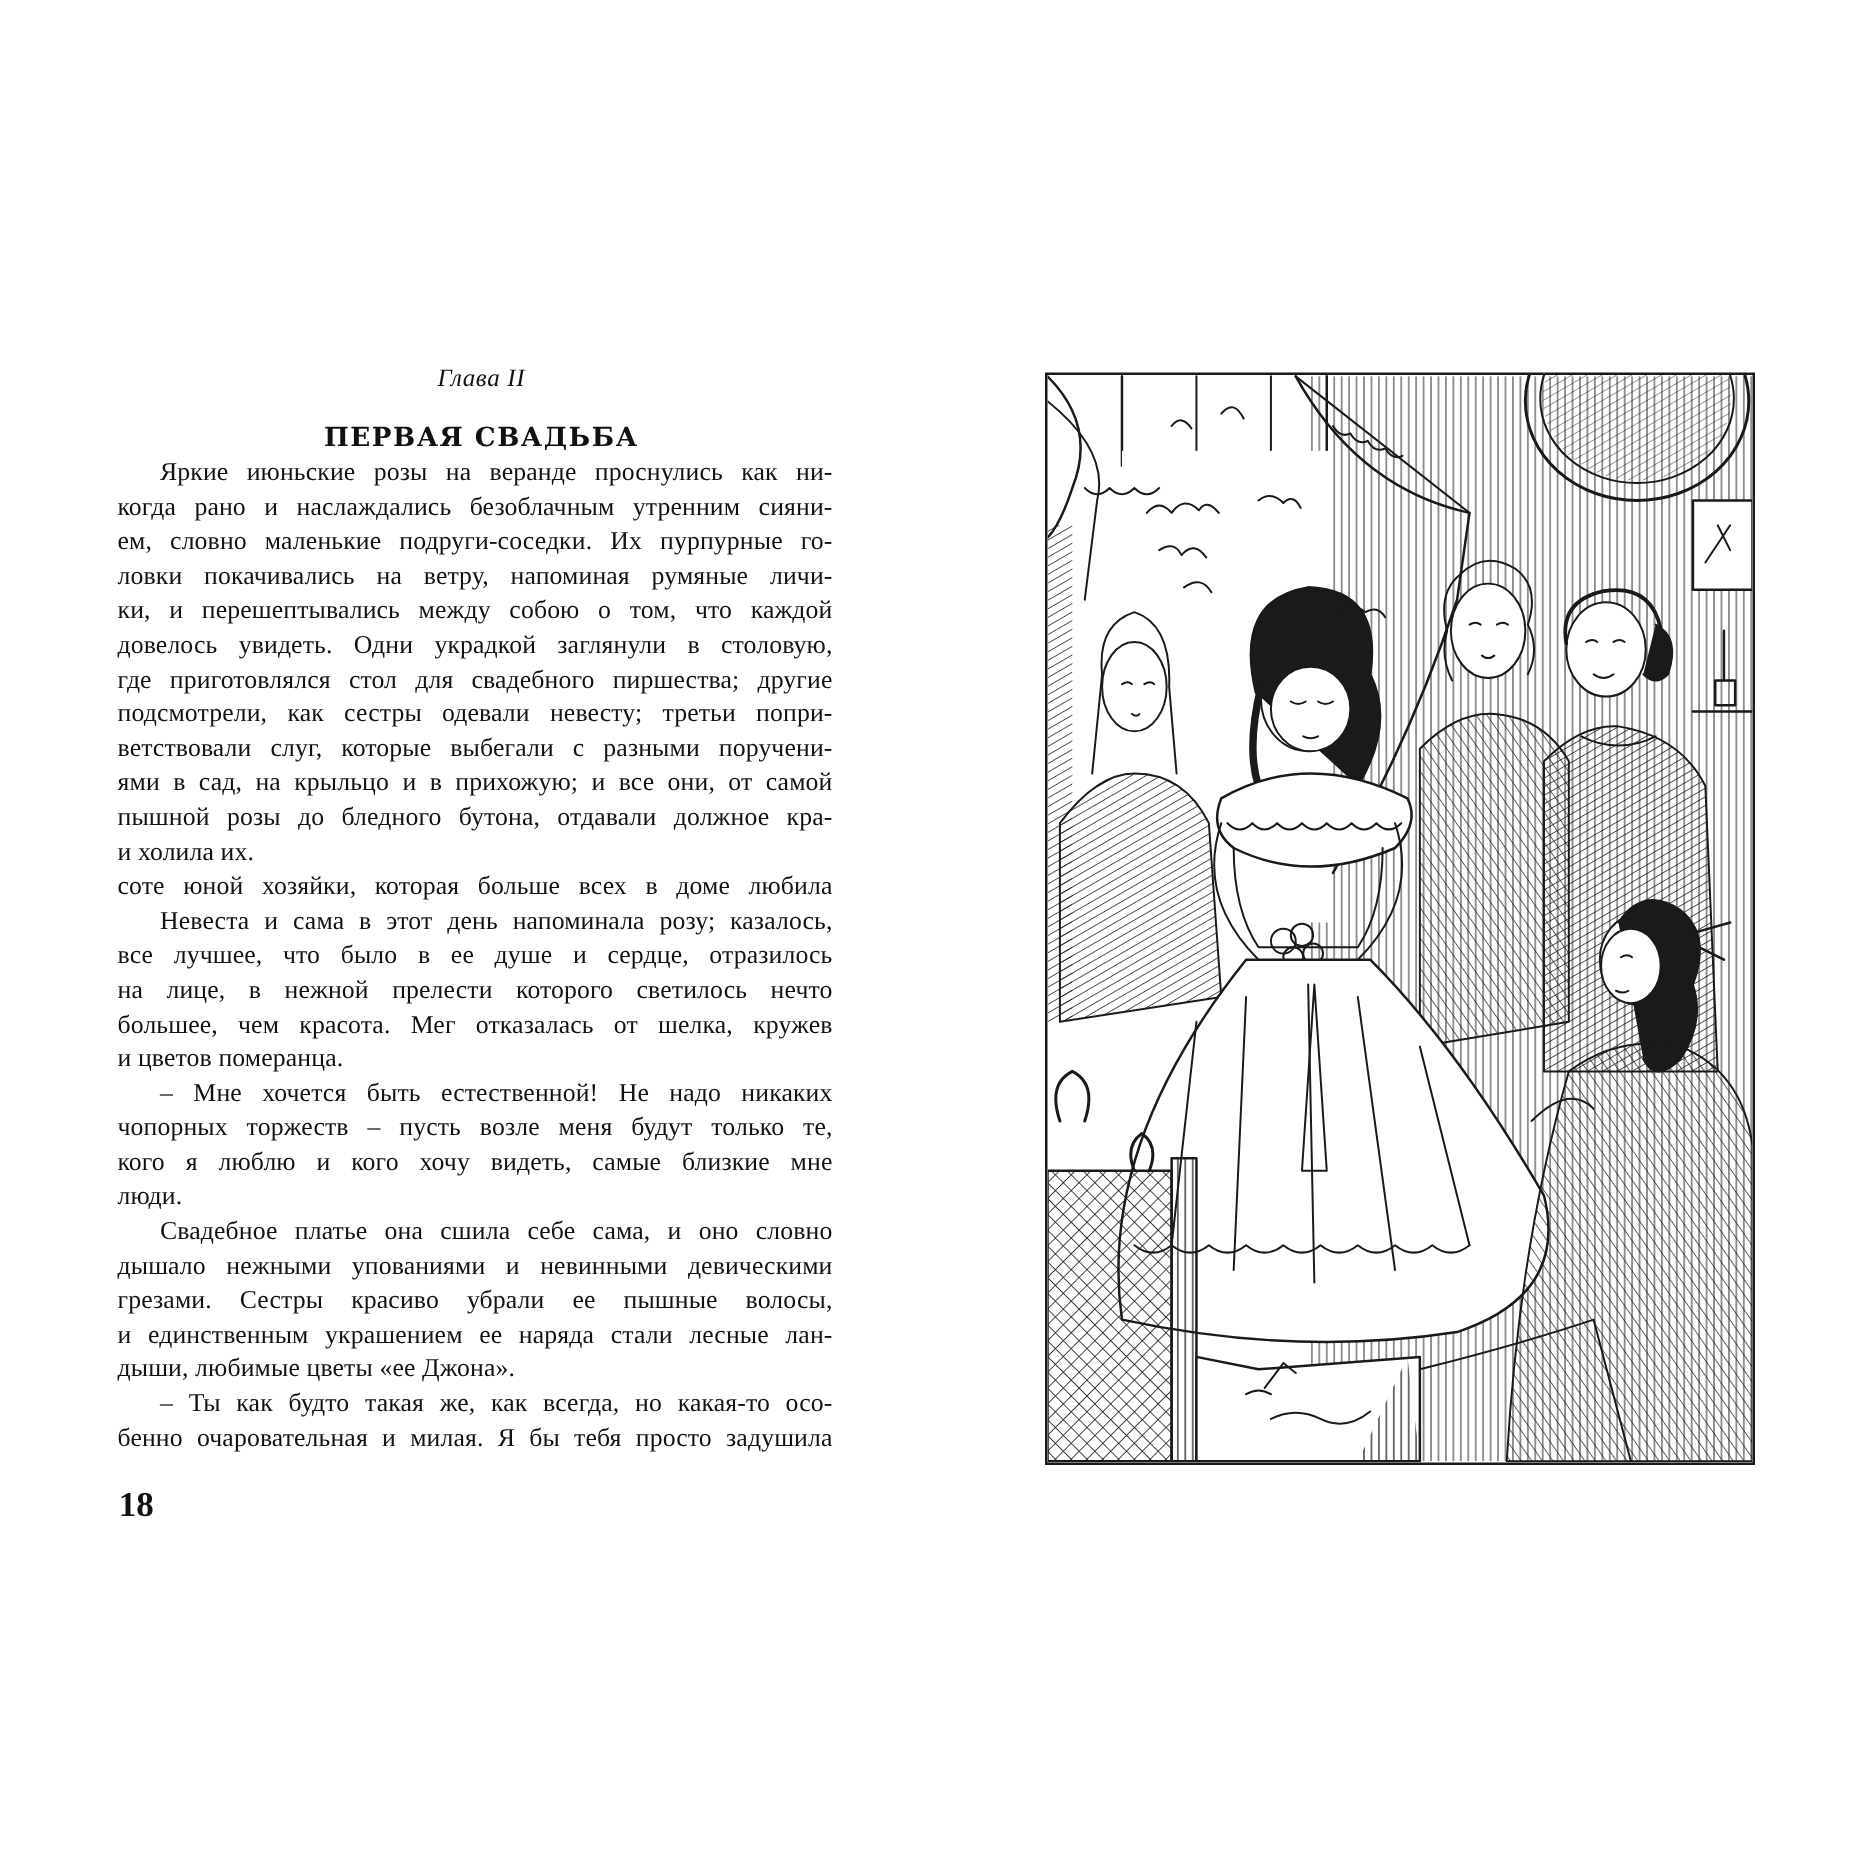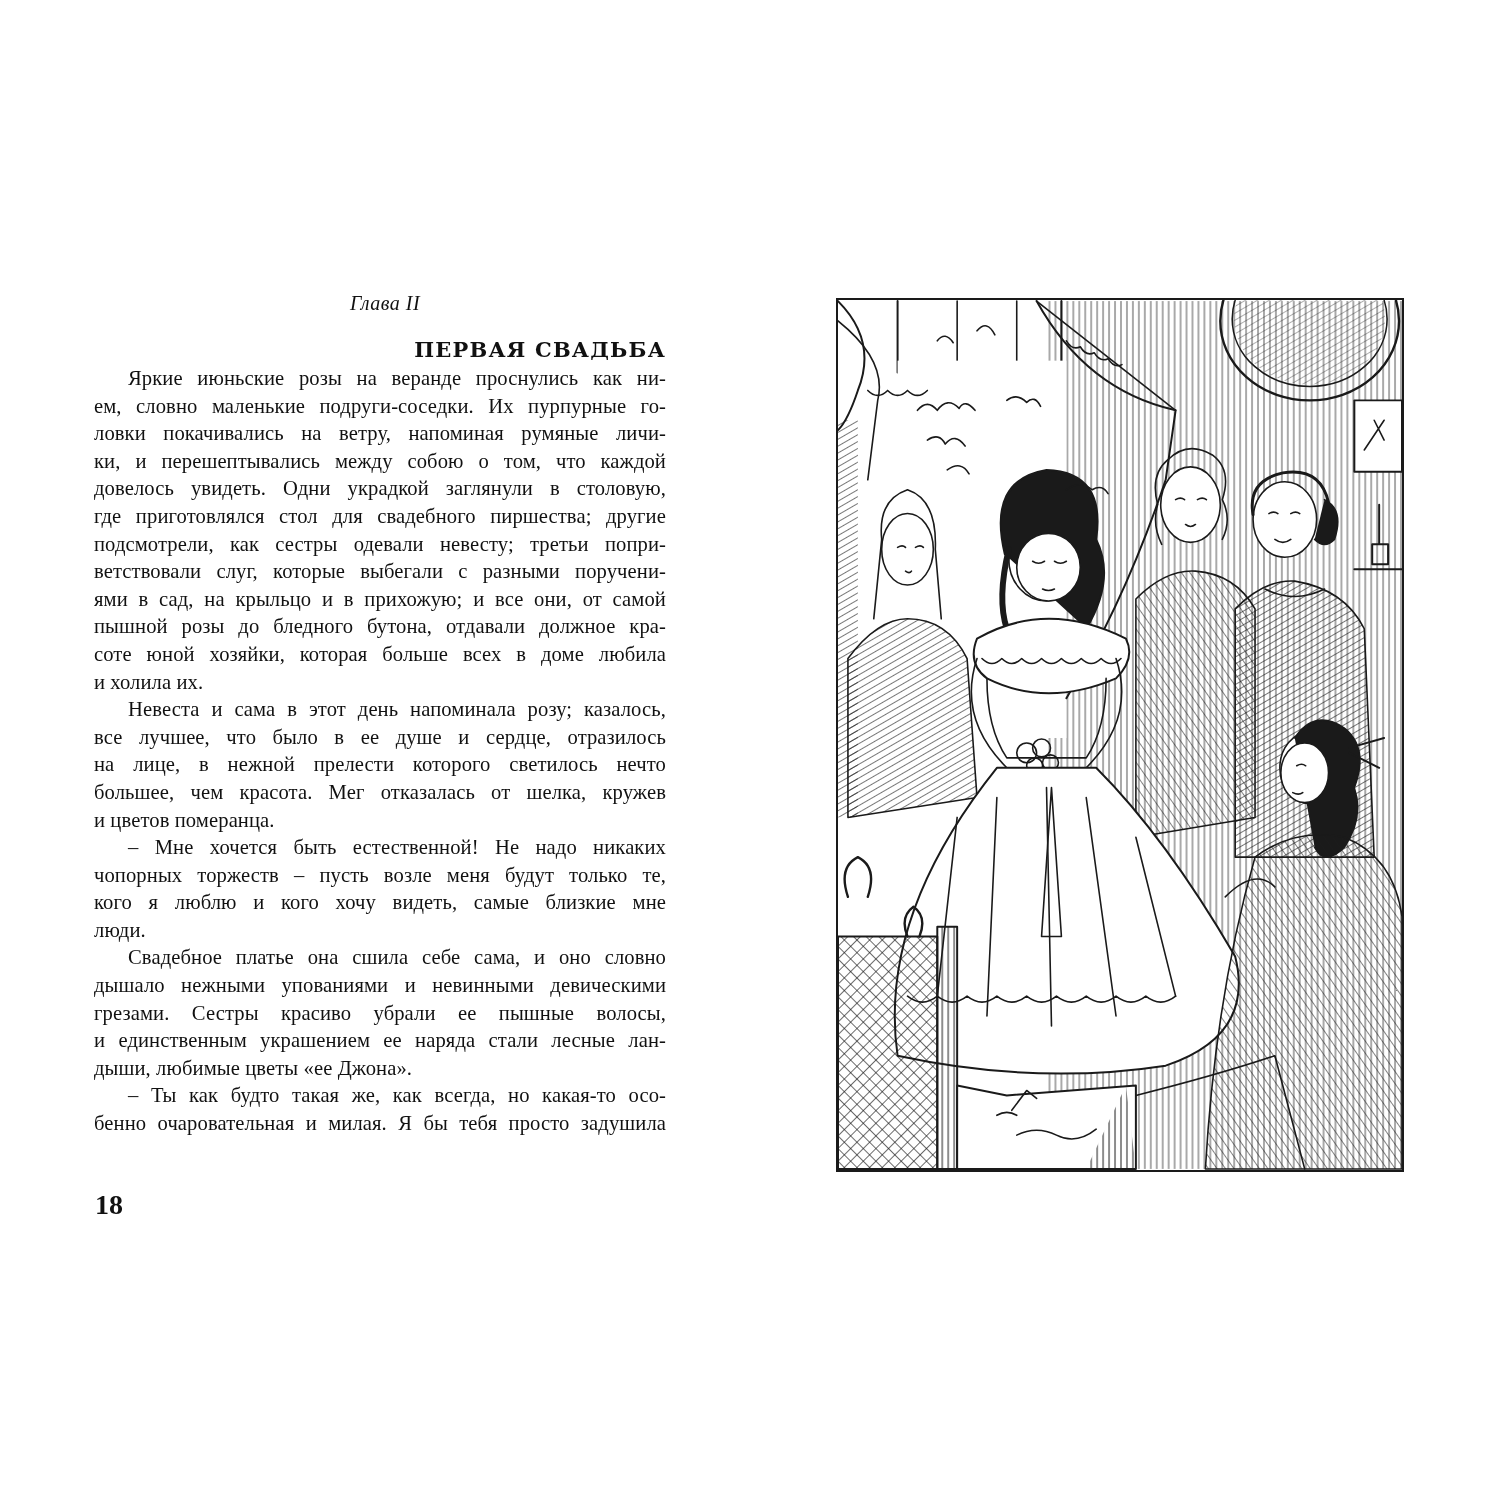--- a/index.html
+++ b/index.html
@@ -28,21 +28,21 @@
     .chapter-label {
       text-align: center;
       font-style: italic;
       font-size: 20px;
       letter-spacing: 0.5px;
       line-height: 30px;
       height: 30px;
       margin-left: 10px;
     }
     .chapter-title {
-      text-align: right;
+      text-align: center;
       font-weight: bold;
       font-size: 23px;
       letter-spacing: 1.2px;
       line-height: 30px;
       margin-top: 17px;
       margin-left: 10px;
       font-family: "DejaVu Serif", "Liberation Serif", serif;
       font-size: 21px;
     }
     .body-text {
@@ -91,31 +91,32 @@
 </head>
 <body>
 
 <div class="spread">
 
   <div class="left-page">
     <div class="chapter-label">Глава II</div>
     <div class="chapter-title">ПЕРВАЯ СВАДЬБА</div>
     <div class="body-text" id="body-text">
         <span class="line indent">Яркие июньские розы на веранде проснулись как ни-</span>
+        <span class="line">когда рано и наслаждались безоблачным утренним сияни-</span>
         <span class="line">ем, словно маленькие подруги-соседки. Их пурпурные го-</span>
         <span class="line">ловки покачивались на ветру, напоминая румяные личи-</span>
         <span class="line">ки, и перешептывались между собою о том, что каждой</span>
         <span class="line">довелось увидеть. Одни украдкой заглянули в столовую,</span>
         <span class="line">где приготовлялся стол для свадебного пиршества; другие</span>
         <span class="line">подсмотрели, как сестры одевали невесту; третьи попри-</span>
         <span class="line">ветствовали слуг, которые выбегали с разными поручени-</span>
         <span class="line">ями в сад, на крыльцо и в прихожую; и все они, от самой</span>
         <span class="line">пышной розы до бледного бутона, отдавали должное кра-</span>
+        <span class="line last">и холила их.</span>
         <span class="line">соте юной хозяйки, которая больше всех в доме любила</span>
-        <span class="line last">и холила их.</span>
         <span class="line indent">Невеста и сама в этот день напоминала розу; казалось,</span>
         <span class="line">все лучшее, что было в ее душе и сердце, отразилось</span>
         <span class="line">на лице, в нежной прелести которого светилось нечто</span>
         <span class="line">большее, чем красота. Мег отказалась от шелка, кружев</span>
         <span class="line last">и цветов померанца.</span>
         <span class="line indent">– Мне хочется быть естественной! Не надо никаких</span>
         <span class="line">чопорных торжеств – пусть возле меня будут только те,</span>
         <span class="line">кого я люблю и кого хочу видеть, самые близкие мне</span>
         <span class="line last">люди.</span>
         <span class="line indent">Свадебное платье она сшила себе сама, и оно словно</span>

